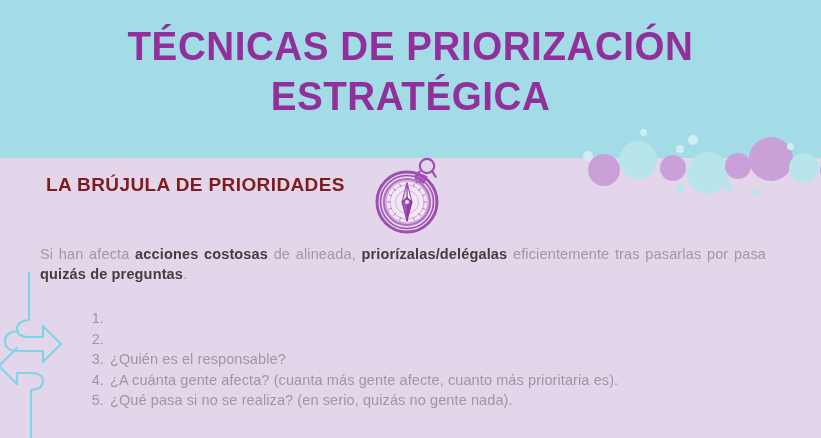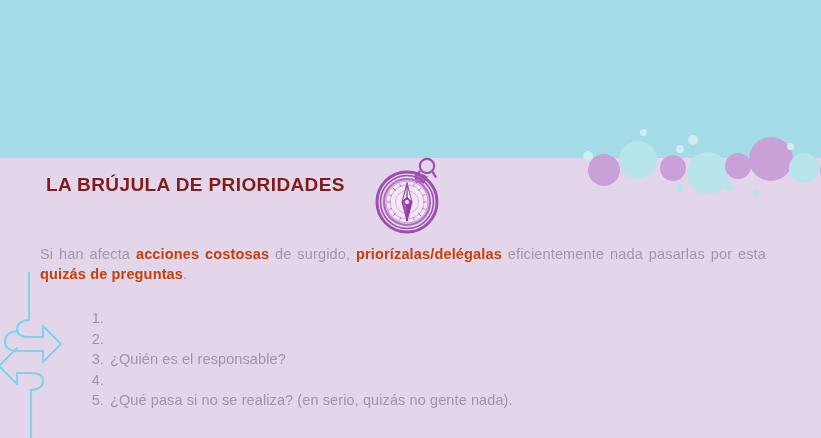--- a/index.html
+++ b/index.html
@@ -70,21 +70,21 @@
   #intro-paragraph {
     position:absolute; left:40px; top:244px;
     width:726px;
     color:#a198a4;
     font-size:14.5px;
     line-height:20px;
     letter-spacing:0.15px;
     text-align:justify;
     z-index:4;
   }
-  #intro-paragraph b { color:#c2410c; font-weight:bold; }
+  #intro-paragraph b { color:#404040; font-weight:bold; }
 
   
   #question-list {
     position:absolute; left:86px; top:308px;
     width:700px;
     z-index:4;
   }
   .q-item {
     display:flex;
     color:#9e96a4;
@@ -121,20 +121,24 @@
       <div class="bub" style="left: 128px; top: 17px; width: 10px; height: 10px; background: rgb(207, 238, 244);"></div>
       <div class="bub" style="left: 189px; top: 19px; width: 44px; height: 44px; background: rgb(201, 160, 216);"></div>
       <div class="bub" style="left: 116px; top: 66px; width: 8px; height: 8px; background: rgb(184, 228, 236);"></div>
       <div class="bub" style="left: 163.5px; top: 63.5px; width: 9px; height: 9px; background: rgb(184, 228, 236);"></div>
       <div class="bub" style="left: 192.5px; top: 70.5px; width: 7px; height: 7px; background: rgb(184, 228, 236);"></div>
       <div class="bub" style="left: 229px; top: 35px; width: 30px; height: 30px; background: rgb(184, 228, 236);"></div>
       <div class="bub" style="left: 260px; top: 40px; width: 24px; height: 24px; background: rgb(201, 160, 216);"></div>
       <div class="bub" style="left: 226.5px; top: 24.5px; width: 7px; height: 7px; background: rgb(207, 238, 244);"></div>
     </div>
 
+  <div id="title-block">
+    <span class="title-line">TÉCNICAS DE PRIORIZACIÓN</span>
+    <span class="title-line">ESTRATÉGICA</span>
+  </div>
 
   <div id="section-heading">LA BRÚJULA DE PRIORIDADES</div>
 
   <div id="compass-icon">
     <svg viewBox="0 0 78 80" width="78" height="80" aria-hidden="true">
       <g fill="none" stroke="#9e4fb0" stroke-width="1.6">
 
         <circle cx="57" cy="9" r="7.2" stroke-width="2.2"></circle>
         <path d="M50 14 L45.5 20" stroke-width="2.4"></path>
         <path d="M62.5 14.5 L66 20.5" stroke-width="2.4"></path>
@@ -173,35 +177,36 @@
       <g>
         <path d="M37 26 L42 45 L37 50 Z" fill="#ffffff" stroke="#9e4fb0" stroke-width="1.1"></path>
         <path d="M37 26 L32 45 L37 50 Z" fill="#e9d4ef" stroke="#9e4fb0" stroke-width="1.1"></path>
         <path d="M37 64 L42 45 L37 40 Z" fill="#8e3aa0" stroke="#8e3aa0" stroke-width="1"></path>
         <path d="M37 64 L32 45 L37 40 Z" fill="#a959ba" stroke="#8e3aa0" stroke-width="1"></path>
         <circle cx="37" cy="45" r="2.6" fill="#f3e6f5" stroke="#9e4fb0" stroke-width="1.2"></circle>
       </g>
     </svg>
   </div>
 
-  <p id="intro-paragraph"><span>Si han afecta </span><b>acciones costosas</b><span> de surgido, </span><b>priorízalas/delégalas</b><span> eficientemente nada pasarlas por esta </span><b>quizás de preguntas</b><span>.</span></p>
+  <p id="intro-paragraph"><span>Si han afecta </span><b>acciones costosas</b><span> de alineada, </span><b>priorízalas/delégalas</b><span> eficientemente tras pasarlas por pasa </span><b>quizás de preguntas</b><span>.</span></p>
 
   <div id="question-list">
       <div class="q-item">
         <span class="q-num">1.</span>
       </div>
       <div class="q-item">
         <span class="q-num">2.</span>
       </div>
       <div class="q-item">
         <span class="q-num">3.</span>
         <span class="q-text">¿Quién es el responsable?</span>
       </div>
       <div class="q-item">
         <span class="q-num">4.</span>
+        <span class="q-text">¿A cuánta gente afecta? (cuanta más gente afecte, cuanto más prioritaria es).</span>
       </div>
       <div class="q-item">
         <span class="q-num">5.</span>
         <span class="q-text">¿Qué pasa si no se realiza? (en serio, quizás no gente nada).</span>
       </div>
     </div>
 
   <div id="swap-arrows-graphic">
     <svg viewBox="0 0 64 166" width="64" height="166" aria-hidden="true">
       <g fill="none" stroke="#7fd4ea" stroke-width="2.1" stroke-linejoin="round" stroke-linecap="round">

